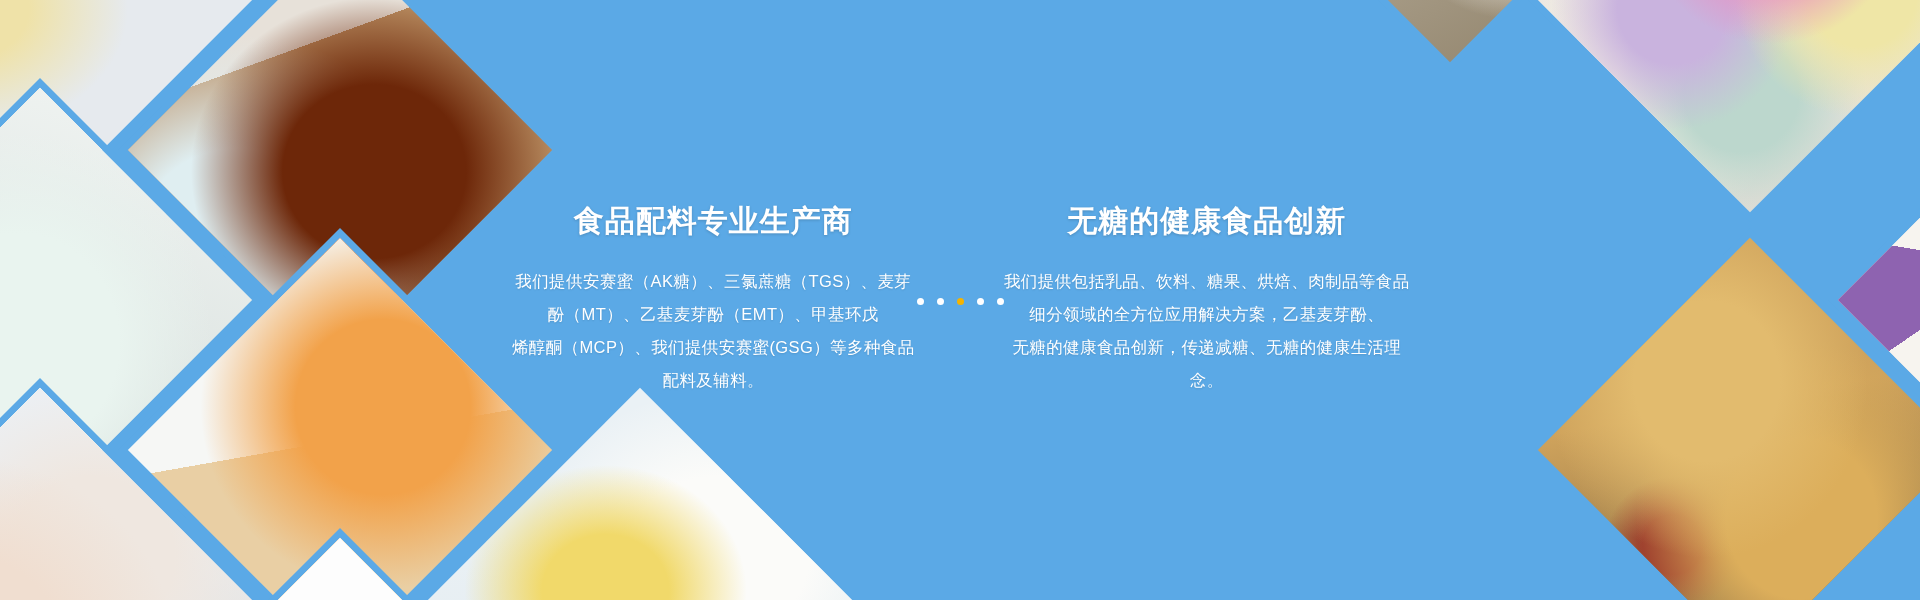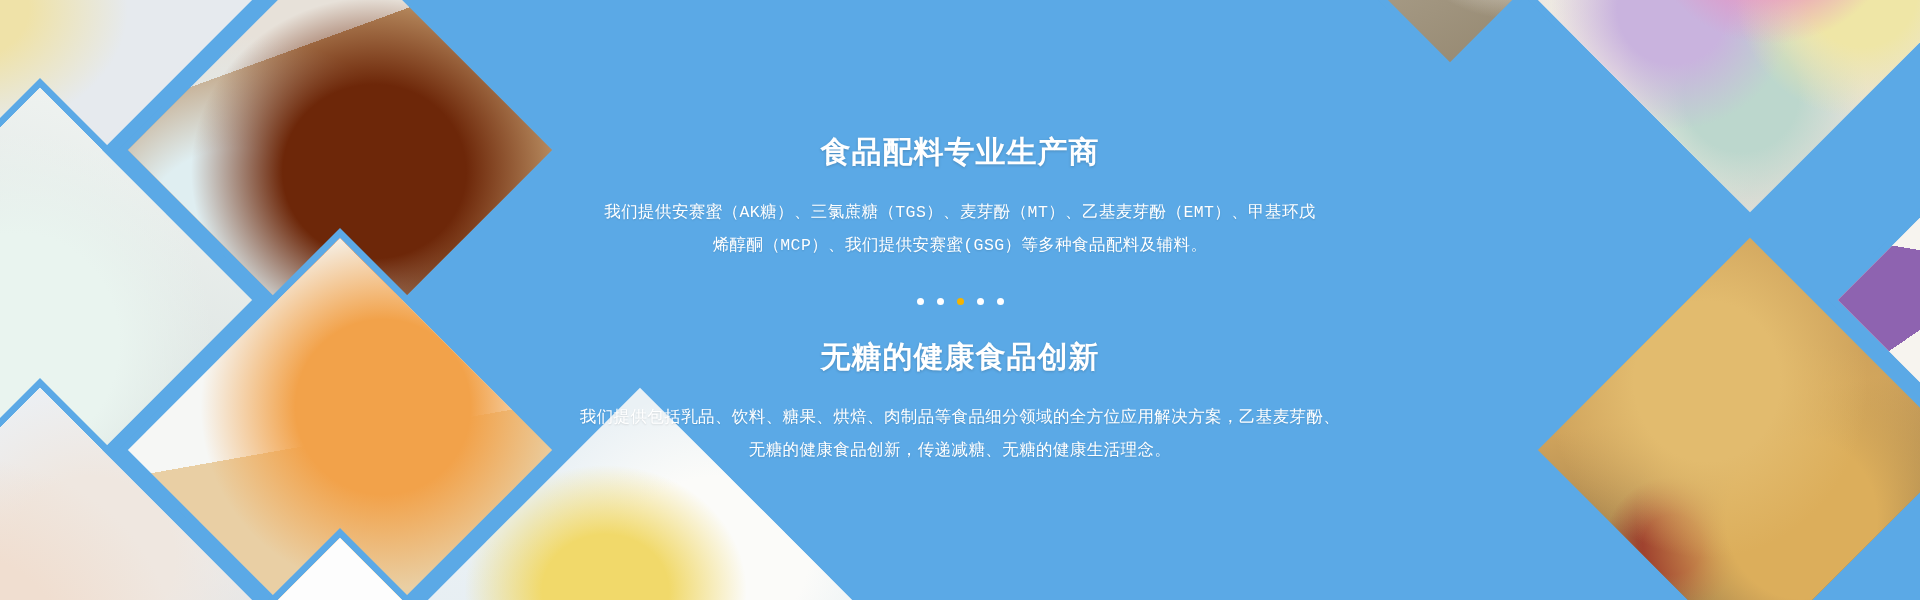--- a/index.html
+++ b/index.html
@@ -114,21 +114,21 @@
 
   
   #content {
     position: absolute;
     left: 50%;
     top: 0;
     transform: translateX(-50%);
     width: 900px;
     height: 100%;
     display: flex;
-    flex-direction: column;
+    flex-direction: row;
     align-items: center;
     justify-content: center;
     text-align: center;
     z-index: 5;
   }
   .block { width: 100%; }
   h2.headline {
     margin: 0;
     font-size: 30px;
     font-weight: bold;
@@ -137,21 +137,20 @@
     line-height: 1.2;
     text-shadow: 0 1px 3px rgba(0,0,0,0.18);
   }
   p.body-copy {
     margin: 26px 0 0 0;
     font-size: 16.5px;
     line-height: 2.0;
     color: #ffffff;
     letter-spacing: 0.4px;
     text-shadow: 0 1px 2px rgba(0,0,0,0.12);
-    font-family: Liberation Mono, monospace;
   }
   
   #divider {
     display: flex;
     align-items: center;
     justify-content: center;
     gap: 13px;
     margin: 36px 0 34px 0;
   }
   #divider .dot {

